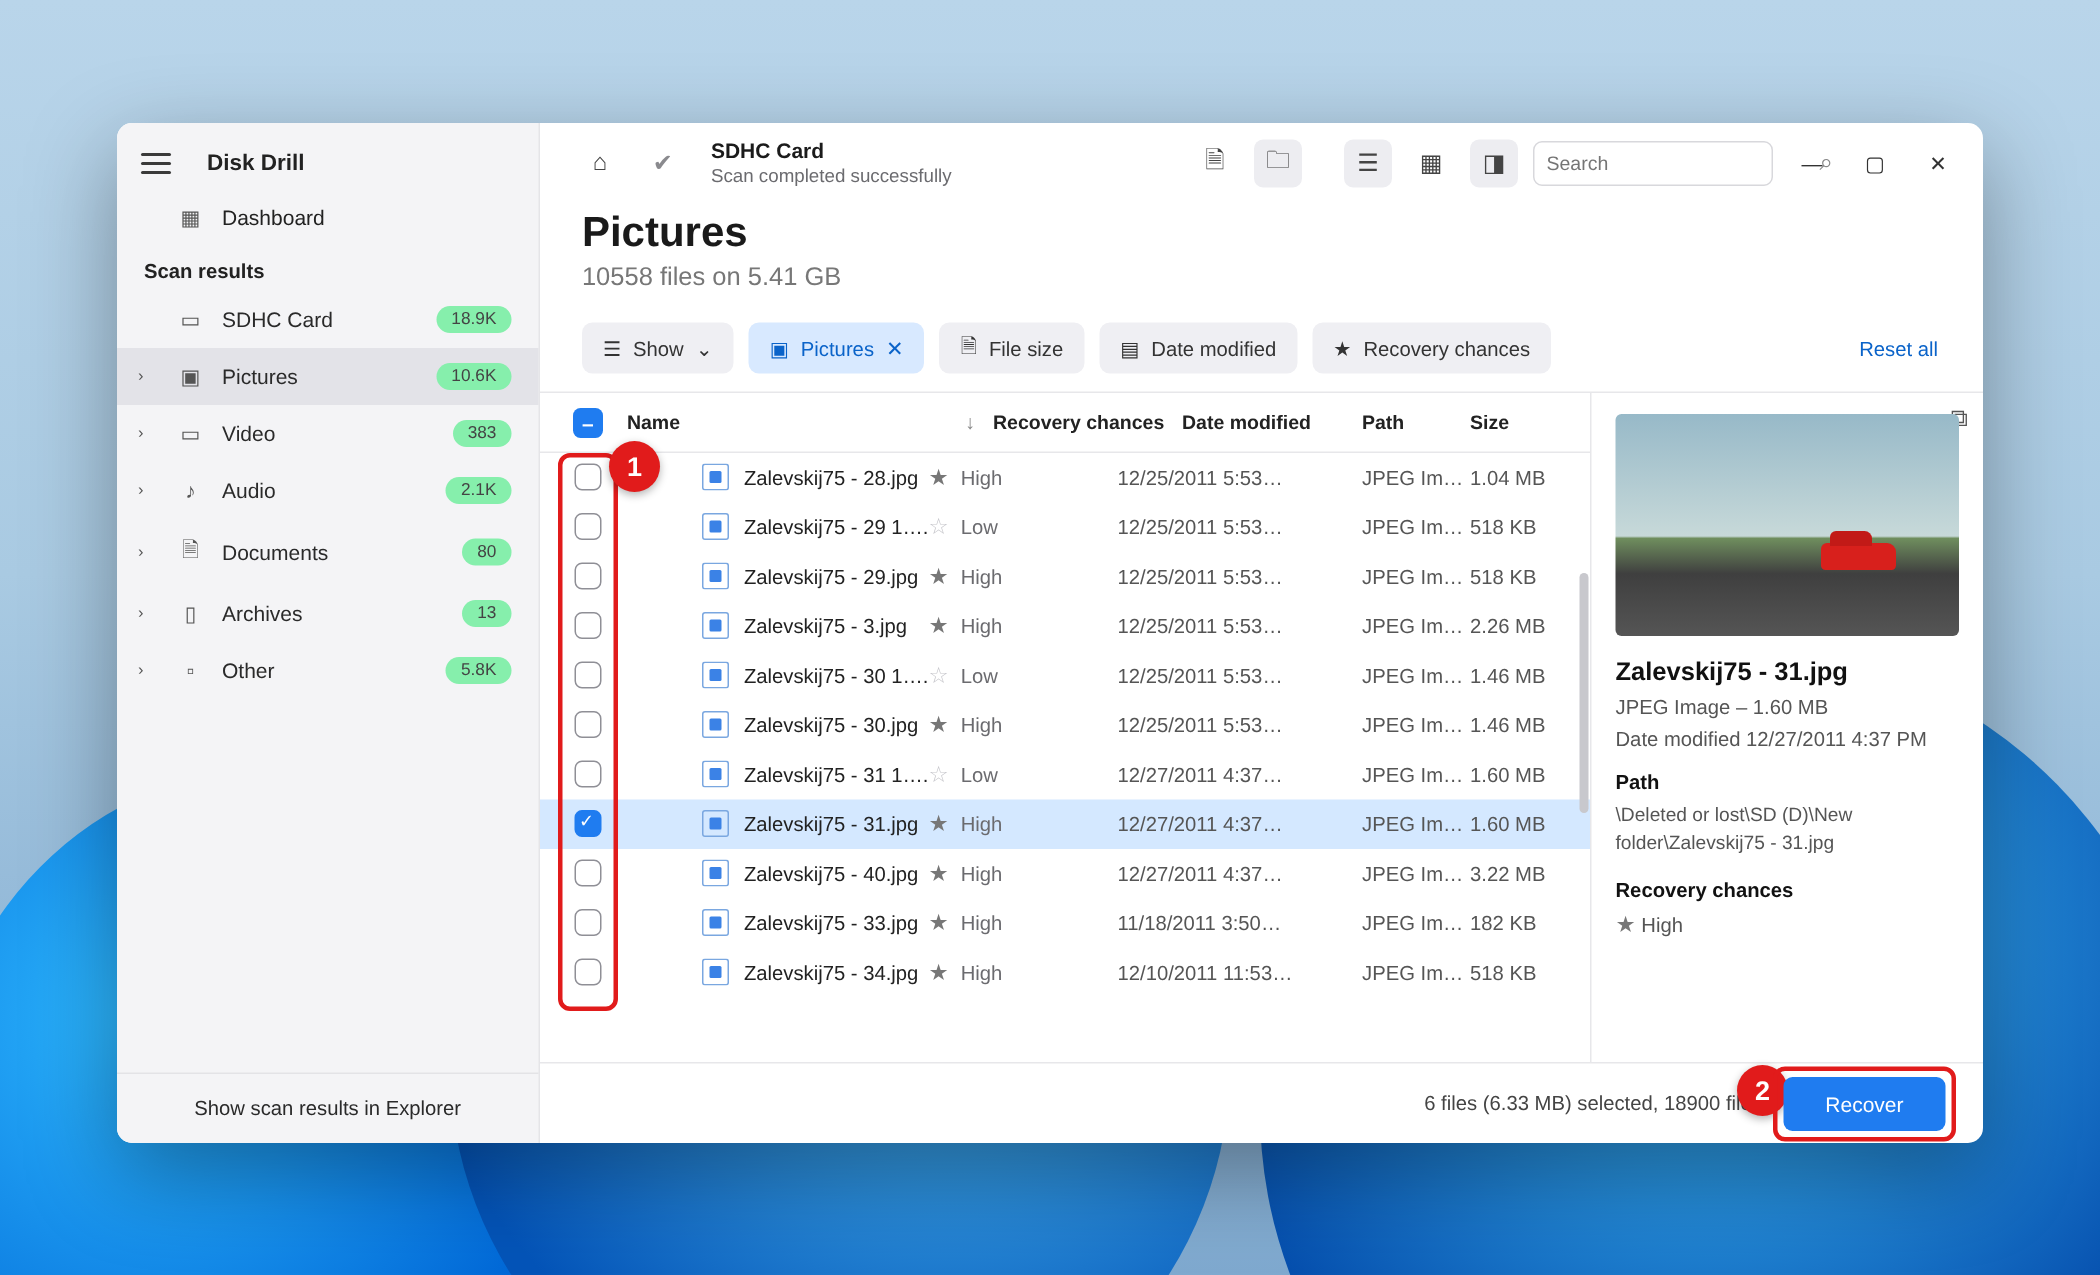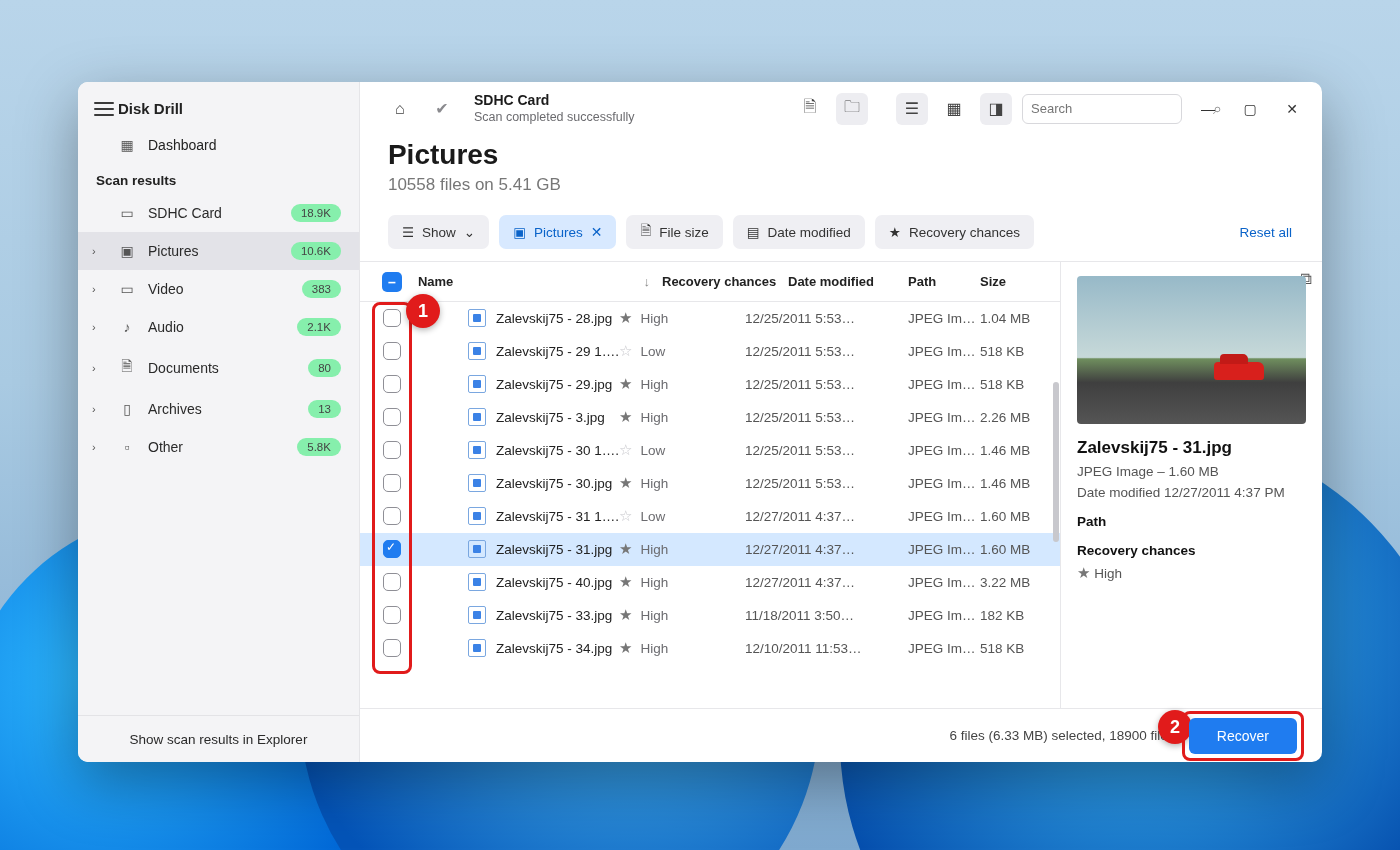--- a/index.html
+++ b/index.html
@@ -8,21 +8,21 @@
   
   .bg-shape { position:absolute; bottom:-120px; border-radius:50%; }
   .bg-shape.s1 { left:-40px; width:460px; height:460px; background:radial-gradient(circle at 35% 30%, #2db8ff, #0066d6 70%); transform:rotate(-20deg);}
   .bg-shape.s2 { left:300px; width:520px; height:520px; background:radial-gradient(circle at 60% 25%, #59d0ff, #0454b8 75%); transform:rotate(10deg);}
   .bg-shape.s3 { right:-60px; width:620px; height:620px; background:radial-gradient(circle at 50% 30%, #43c6ff, #0248a9 72%); transform:rotate(-5deg); bottom:-200px;}
 
   .window { position:absolute; left:78px; top:82px; width:1244px; height:680px; background:#fff; border-radius:10px; box-shadow:0 20px 60px rgba(0,0,0,.35); display:flex; overflow:hidden; }
 
   
   .sidebar { width:282px; background:#f4f4f6; display:flex; flex-direction:column; border-right:1px solid #e5e5e8;}
-  .sb-head { display:flex; align-items:center; gap:4px; padding:18px 16px 10px 16px; }
+  .sb-head { display:flex; align-items:center; gap:24px; padding:18px 16px 10px 16px; }
   .hamburger { width:20px; height:14px; display:flex; flex-direction:column; justify-content:space-between; cursor:pointer;}
   .hamburger span { height:2px; background:#3a3a3a; border-radius:1px;}
   .app-title { font-size:15px; font-weight:600; color:#222;}
   .nav-item { display:flex; align-items:center; gap:12px; padding:10px 18px 10px 40px; font-size:14px; color:#2a2a2a; cursor:pointer; position:relative;}
   .nav-item .badge { margin-left:auto; background:#86efac; color:#444; font-size:11.5px; padding:3px 10px; border-radius:11px; font-weight:400;}
   .nav-item.active { background:#e3e3e8;}
   .nav-item .chev { position:absolute; left:14px; font-size:11px; color:#555;}
   .nav-section { padding:10px 14px 6px 18px; font-size:13.5px; font-weight:600; color:#222;}
   .dashboard-item{ display:flex; align-items:center; gap:12px; padding:10px 18px 10px 40px; font-size:14px; color:#222; cursor:pointer;}
   .sidebar-footer { margin-top:auto; border-top:1px solid #e3e3e6; padding:14px 0; text-align:center;}
@@ -435,20 +435,21 @@
 
       <div class="details">
         <span class="open-ext">⧉</span>
         <div class="preview">
             <div class="car"></div>
           </div>
         <h3>Zalevskij75 - 31.jpg</h3>
         <div class="meta">JPEG Image – 1.60 MB</div>
         <div class="meta">Date modified 12/27/2011 4:37 PM</div>
         <div class="sect">Path</div>
+        <div class="path">\Deleted or lost\SD (D)\New folder\Zalevskij75 - 31.jpg</div>
         <div class="sect">Recovery chances</div>
         <div class="meta"><span class="star">★</span> <span>High</span></div>
       </div>
     </div>
 
     <div class="footer">
       <div class="status">6 files (6.33 MB) selected, 18900 file</div>
       <div class="annot-num n2" style="position:absolute; right:130px; bottom:18px;">2</div>
       <div class="recover-wrap">
         <button class="recover-btn">Recover</button>

